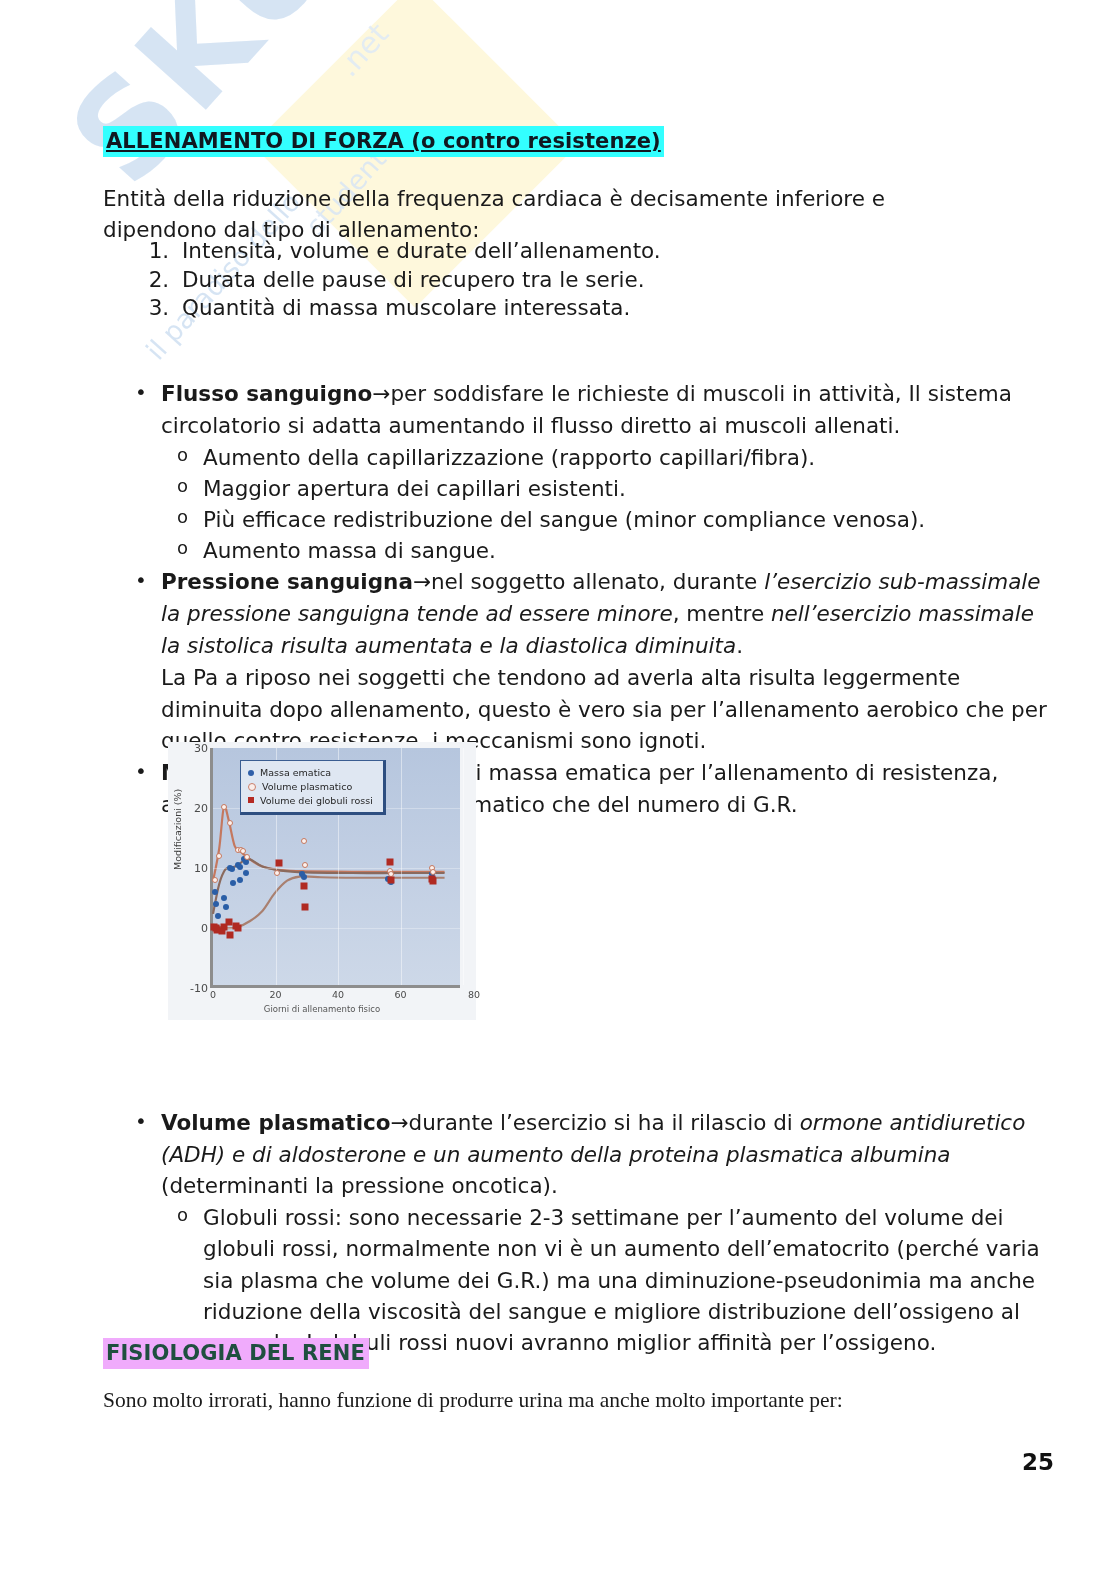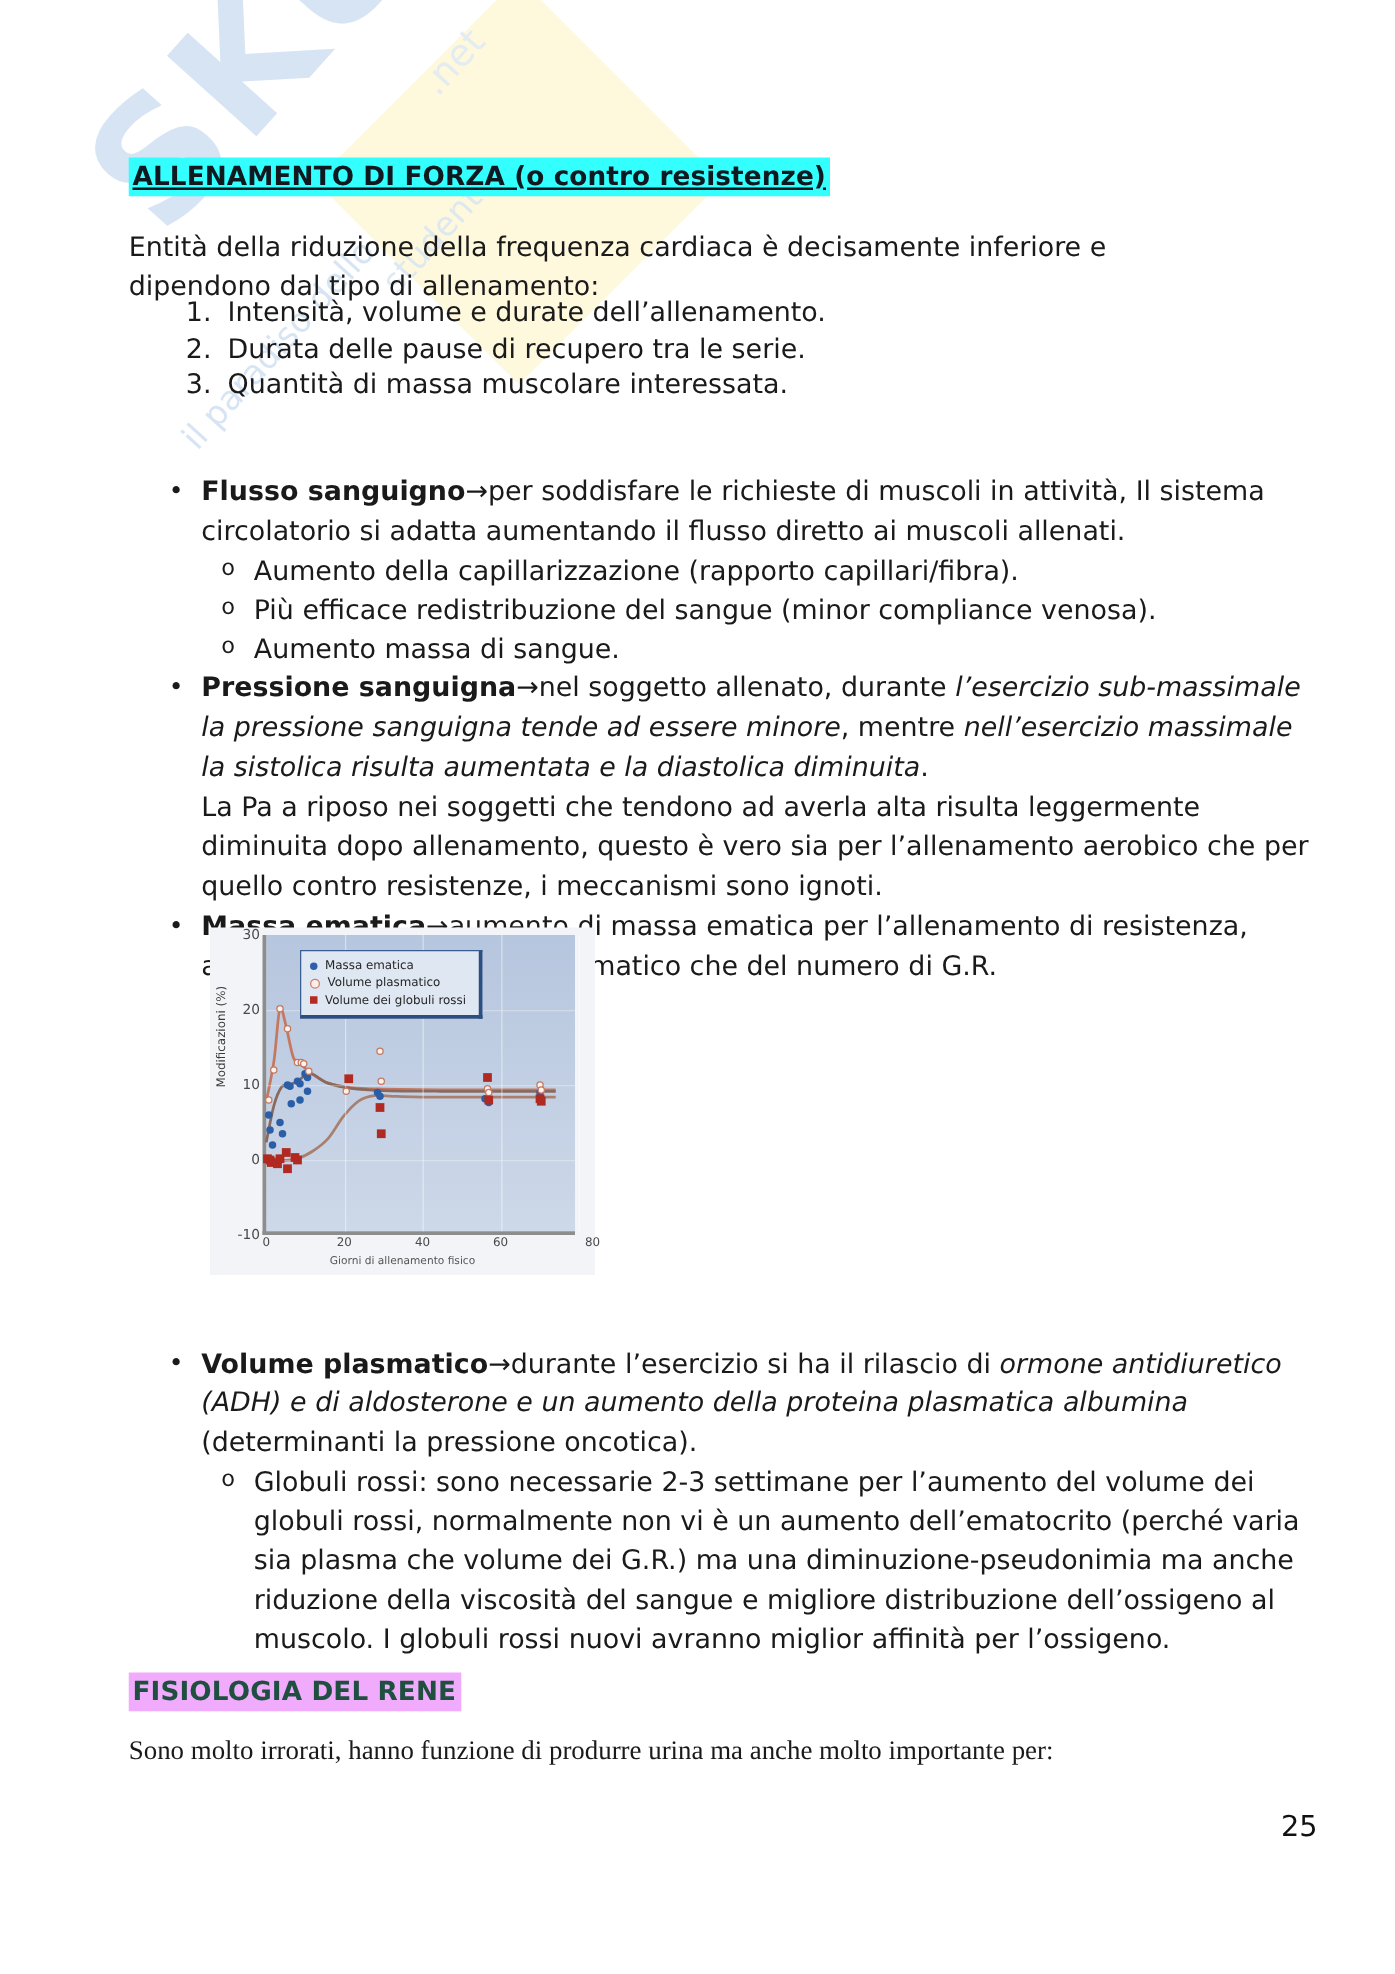--- a/index.html
+++ b/index.html
@@ -171,21 +171,21 @@
   }
   b { font-weight: bold; }
   i { font-style: italic; }
   .arrow { font-style: normal; }
 
   #pagenum {
     position: absolute;
     right: 62px;
     top: 1449px;
     font-size: 23px;
-    font-weight: normal;
+    font-weight: bold;
     color: #111;
     margin-left: 48px;
   }
 
   
   #chart-figure {
     position: absolute;
     left: 168px;
     top: 742px;
     width: 308px;
@@ -329,20 +329,21 @@
       <li>Durata delle pause di recupero tra le serie.</li>
       <li>Quantità di massa muscolare interessata.</li>
     </ol>
 
     <ul class="bullets">
 
       <li>
         <b>Flusso sanguigno</b><span class="arrow">→</span><span>per soddisfare le richieste di muscoli in attività, Il sistema circolatorio si adatta aumentando il flusso diretto ai muscoli allenati.</span>
         <ul class="sub">
           <li>Aumento della capillarizzazione (rapporto capillari/fibra).</li>
+          <li>Maggior apertura dei capillari esistenti.</li>
           <li>Più efficace redistribuzione del sangue (minor compliance venosa).</li>
           <li>Aumento massa di sangue.</li>
         </ul>
       </li>
 
       <li>
         <b>Pressione sanguigna</b><span class="arrow">→</span><span>nel soggetto allenato, durante </span><i>l’esercizio sub-massimale la pressione sanguigna tende ad essere minore</i><span>, mentre </span><i>nell’esercizio massimale la sistolica risulta aumentata e la diastolica diminuita</i><span>.</span><br>
         <span>La Pa a riposo nei soggetti che tendono ad averla alta risulta leggermente diminuita dopo allenamento, questo è vero sia per l’allenamento aerobico che per quello contro resistenze, i meccanismi sono ignoti.</span>
       </li>
 

